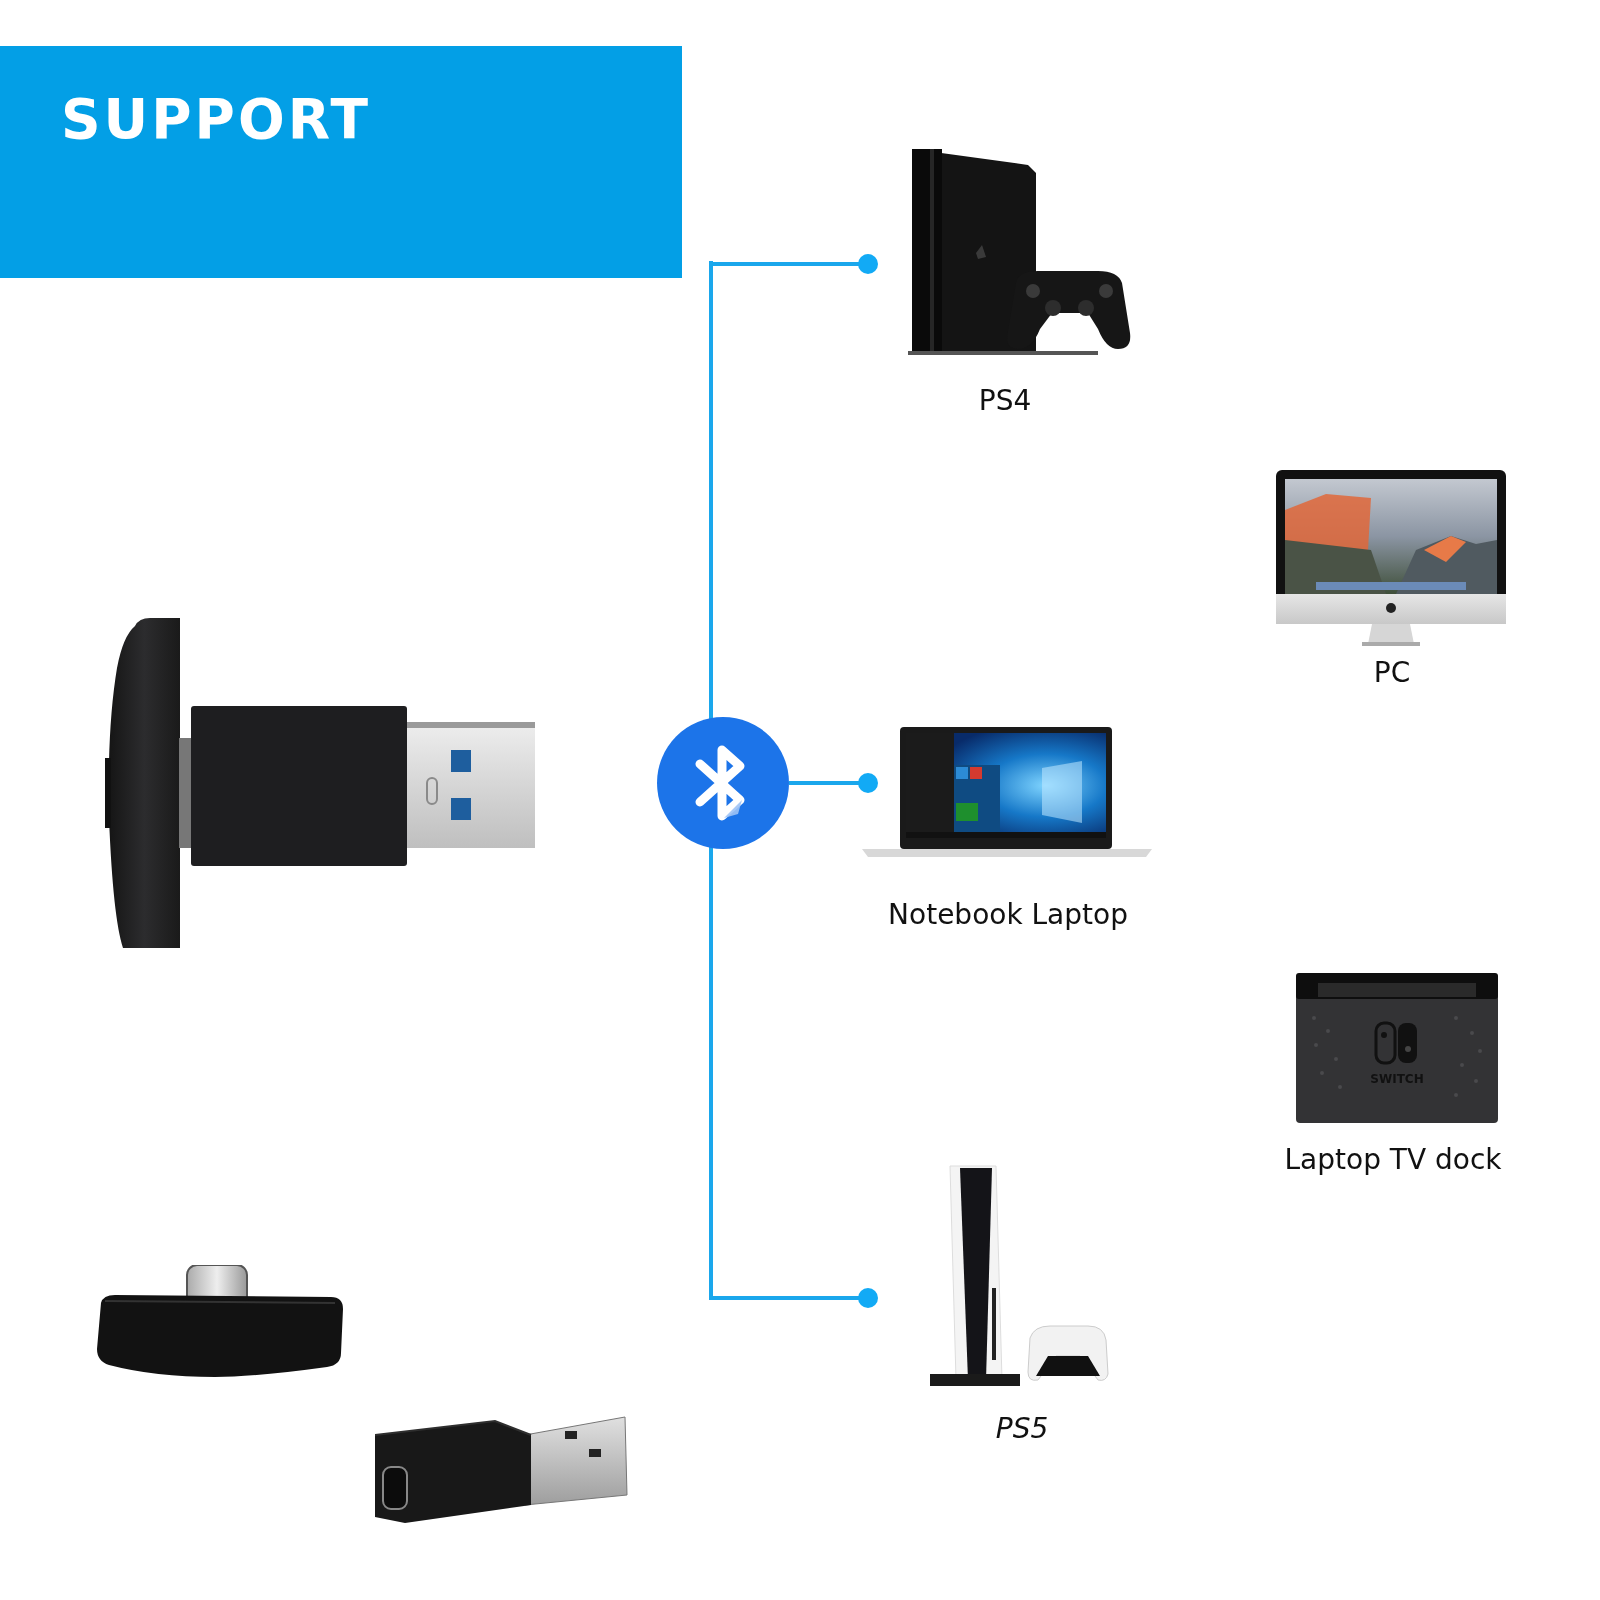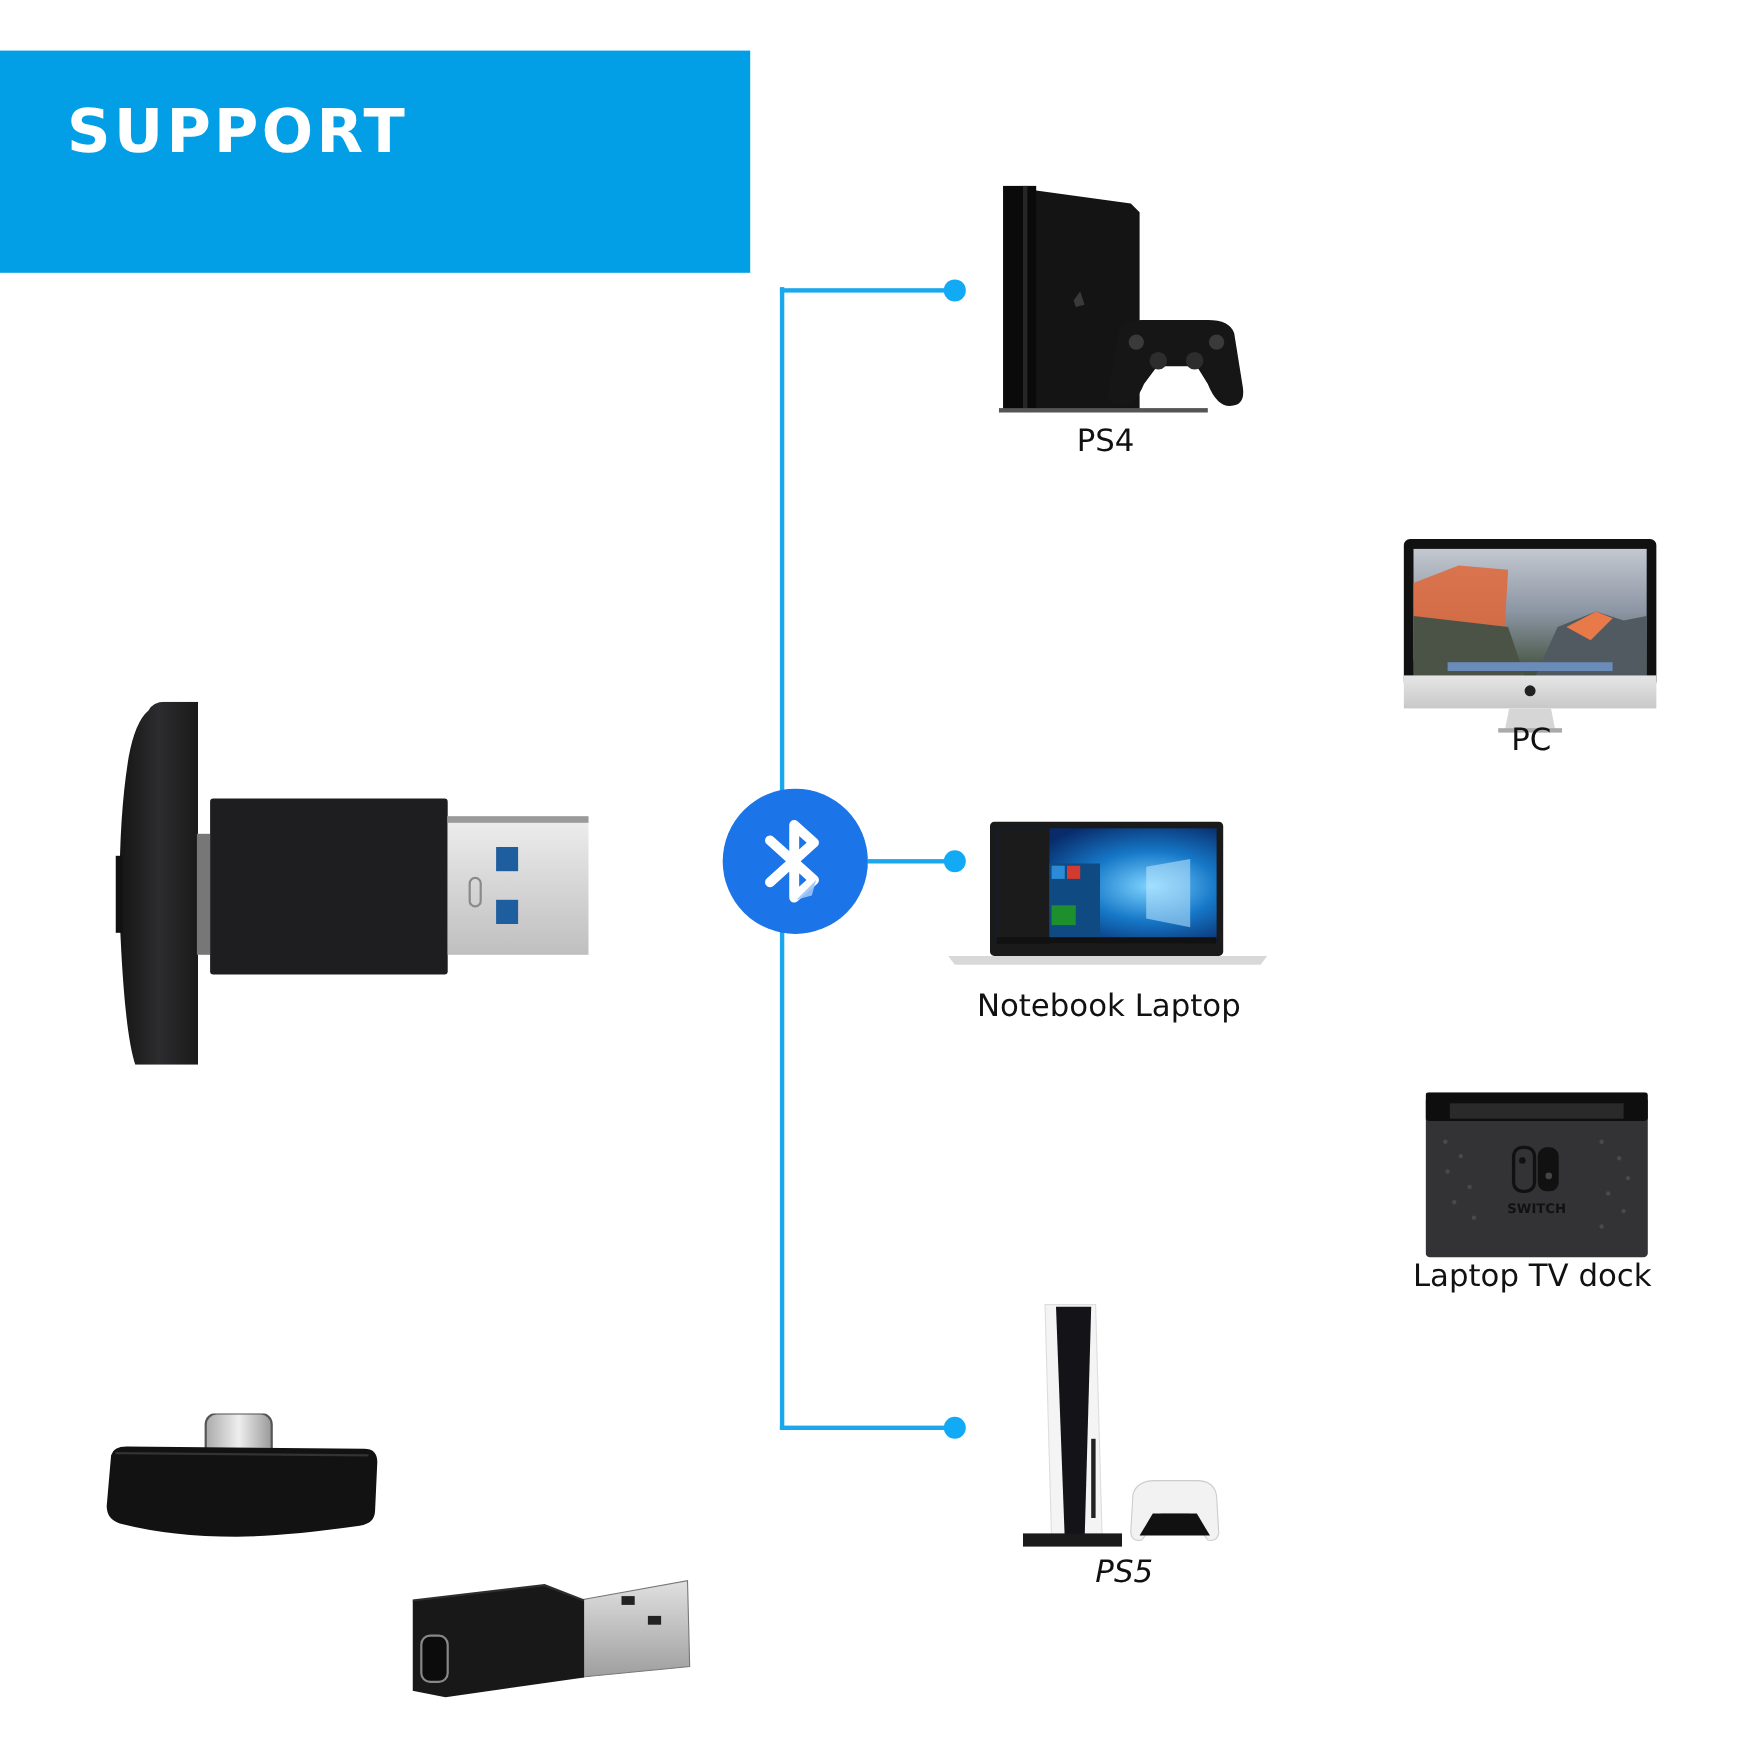--- a/index.html
+++ b/index.html
@@ -1,21 +1,21 @@
 <!DOCTYPE html>
 <html><head>
 <meta charset="utf-8">
 <style>
   html, body { margin: 0; padding: 0; }
   body {
     width: 1600px; height: 1600px; background: #ffffff; position: relative; overflow: hidden;
     font-family: "DejaVu Sans", sans-serif;
   }
   .banner {
-    position: absolute; left: 0; top: 46px; width: 682px; height: 202px; background: #039fe6;
+    position: absolute; left: 0; top: 46px; width: 682px; height: 232px; background: #039fe6;
   }
   .banner-line {
     position: absolute; left: 61px; color: #fff; font-weight: bold; font-size: 55px;
     letter-spacing: 3px; line-height: 1; white-space: nowrap;
   }
   .banner-line.l1 { top: 46px; }
   .banner-line.l2 { top: 107px; }
 
   .vline { position: absolute; left: 709px; top: 261px; width: 4px; height: 1039px; background: #1aa7ec; }
   .hline { position: absolute; height: 4px; background: #1aa7ec; }
@@ -24,21 +24,21 @@
   .bt {
     position: absolute; left: 657px; top: 717px; width: 132px; height: 132px; border-radius: 50%;
     background: #1c74e9; display: flex; align-items: center; justify-content: center;
   }
 
   .label {
     position: absolute; color: #111; font-size: 28px; white-space: nowrap; text-align: center;
     transform: translateX(-50%);
   }
 
-  .device { position: absolute; margin-top: 20px; }
+  .device { position: absolute; }
 </style>
 </head>
 <body>
 
 <div class="banner">
   <div class="banner-line l1">SUPPORT</div>
 </div>
 
 <div class="vline"></div>
 <div class="hline" style="left:709px; top:262px; width:160px;"></div>

